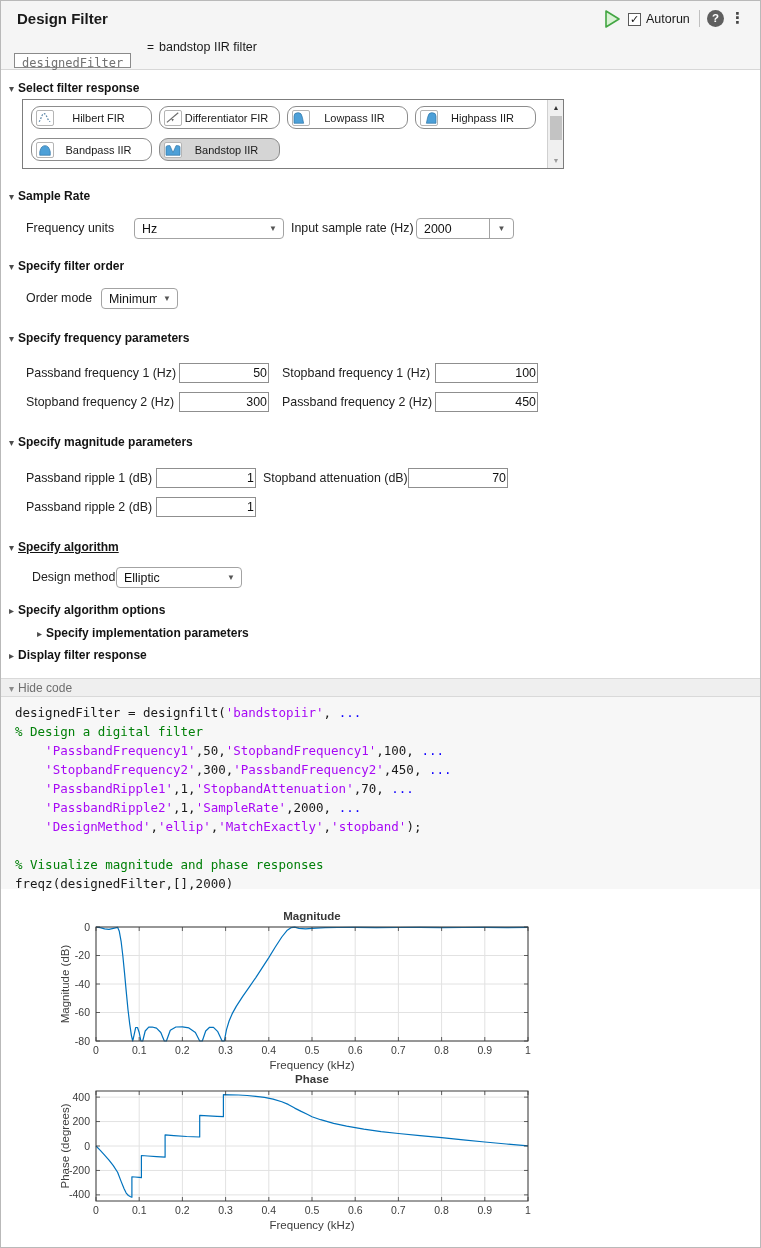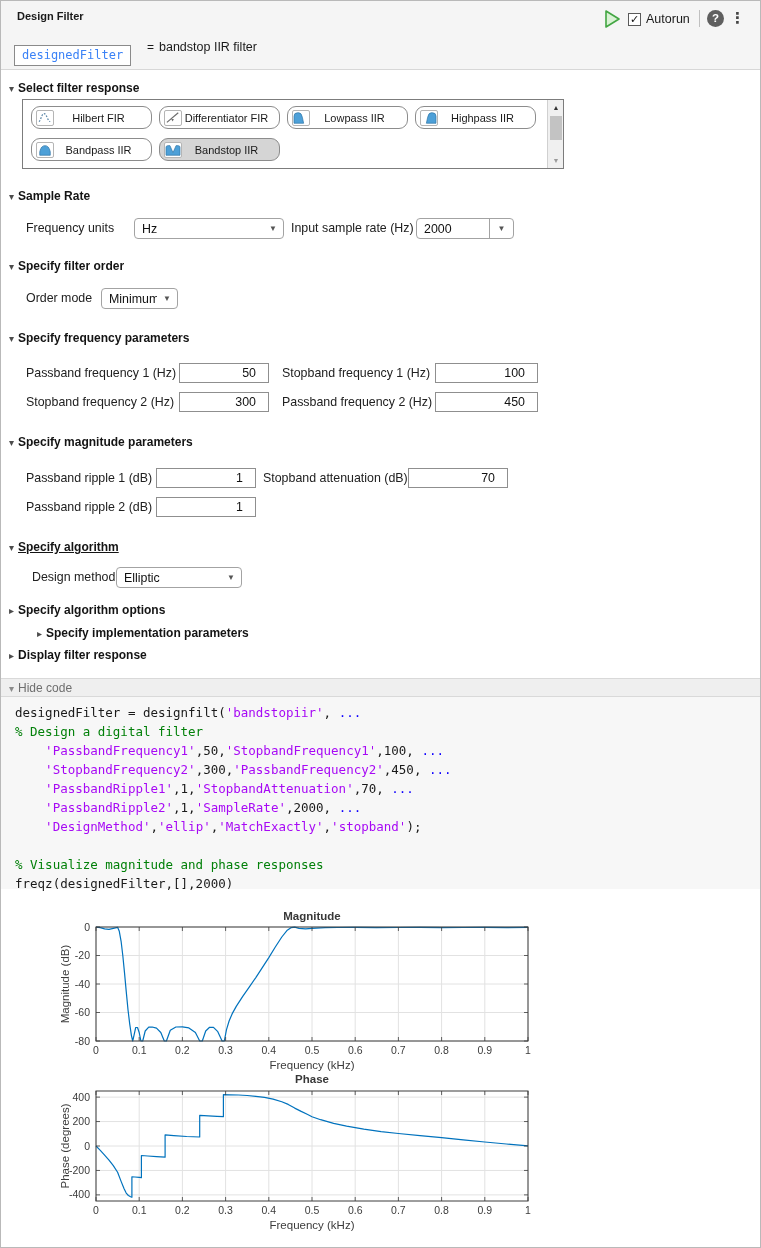--- a/index.html
+++ b/index.html
@@ -5,34 +5,34 @@
   * { margin:0; padding:0; box-sizing:border-box; }
   html,body { background:#fff; }
   body { font-family:"Liberation Sans","DejaVu Sans",sans-serif; }
   #page {
     position:relative; width:761px; height:1248px;
     border:1px solid #b9b9b9; background:#fff; overflow:hidden;
   }
   
   #hdr { position:absolute; left:0; top:0; width:100%; height:69px;
          background:#f5f5f5; border-bottom:1px solid #d7d7d7; }
-  .hdr-title { position:absolute; left:16px; top:9px; font-size:11px; font-weight:bold; color:#1a1a1a; }
+  .hdr-title { position:absolute; left:16px; top:9px; font-size:15px; font-weight:bold; color:#1a1a1a; }
   .run-btn { position:absolute; left:601px; top:8px; width:20px; height:20px; cursor:pointer; }
   .chk { position:absolute; left:627px; top:12px; width:13px; height:13px; border:1px solid #5a5a5a;
          background:#fff; font-size:11px; line-height:11px; text-align:center; color:#111; font-weight:bold; }
   .chk-lbl { position:absolute; left:645px; top:11px; font-size:12.5px; color:#1a1a1a; }
   .hdr-div { position:absolute; left:698px; top:9px; width:1px; height:17px; background:#c0c0c0; }
   .help-btn { position:absolute; left:706px; top:9px; width:17px; height:17px; border-radius:50%;
               background:#5f5f5f; color:#fff; font-size:11.5px; font-weight:bold; text-align:center;
               line-height:17px; cursor:pointer; }
   .kebab { position:absolute; left:729px; top:7px; font-size:15px; font-weight:bold; color:#444;
            letter-spacing:0; cursor:pointer; line-height:20px; }
-  .var-box { position:absolute; left:13px; top:44px; height:21px; padding:0 7px;
+  .var-box { position:absolute; left:13px; top:52px; height:15px; padding:0 7px;
              border:1px solid #8a8a8a; background:#fff; font:12px "DejaVu Sans Mono","Liberation Mono",monospace;
-             line-height:19px; color:#3b82f6; }
+             line-height:19px; color:#737373; }
   .var-eq { position:absolute; left:146px; top:39px; font-size:12px; color:#1a1a1a; }
   .var-desc { position:absolute; left:158px; top:39px; font-size:12.5px; color:#1a1a1a; }
 
   
   .sec-hdr { position:absolute; left:8px; font-size:12px; font-weight:bold; color:#141414; cursor:pointer; }
   .tri { display:inline-block; color:#4d4d4d; font-size:10px; margin-right:4px; font-weight:normal; }
 
   
   #gallery { position:absolute; left:21px; top:98px; width:542px; height:70px;
              border:1px solid #7c7c7c; background:#fff; }
@@ -45,21 +45,21 @@
   #gal-sb { position:absolute; right:0; top:0; width:16px; height:68px; background:#f0f0f0;
             border-left:1px solid #d0d0d0; }
   .sb-btn { position:absolute; left:0; width:16px; height:15px; text-align:center; font-size:7px;
             color:#333; line-height:15px; cursor:pointer; }
   .sb-btn.down { bottom:0; color:#9a9a9a; }
   .sb-thumb { position:absolute; left:2px; top:16px; width:12px; height:24px; background:#c3c3c3; cursor:pointer; }
 
   
   .lbl { position:absolute; font-size:12.4px; color:#212121; line-height:21px; white-space:nowrap; }
   .num-input { position:absolute; height:20px; border:1px solid #8f8f8f; background:#fff;
-               text-align:right; padding:0 12px; font:12.4px "Liberation Sans","DejaVu Sans",sans-serif; color:#111; }
+               text-align:right; padding:0 1px; font:12.4px "Liberation Sans","DejaVu Sans",sans-serif; color:#111; }
   .dd { position:absolute; height:21px; border:1px solid #a3a3a3; border-radius:4px; background:#fff;
         display:flex; align-items:center; font-size:12.4px; color:#111; cursor:pointer; }
   .dd-val { flex:1; padding-left:7px; white-space:nowrap; overflow:hidden; }
   .dd-arrow { flex:none; width:20px; text-align:center; font-size:8px; color:#555; }
   .combo-sep { flex:none; width:1px; height:19px; background:#a3a3a3; }
   .combo .dd-arrow { width:23px; }
 
   
   #hidecode { position:absolute; left:0; top:677px; width:100%; height:19px; background:#efefef;
               border-top:1px solid #d9d9d9; border-bottom:1px solid #d9d9d9;

